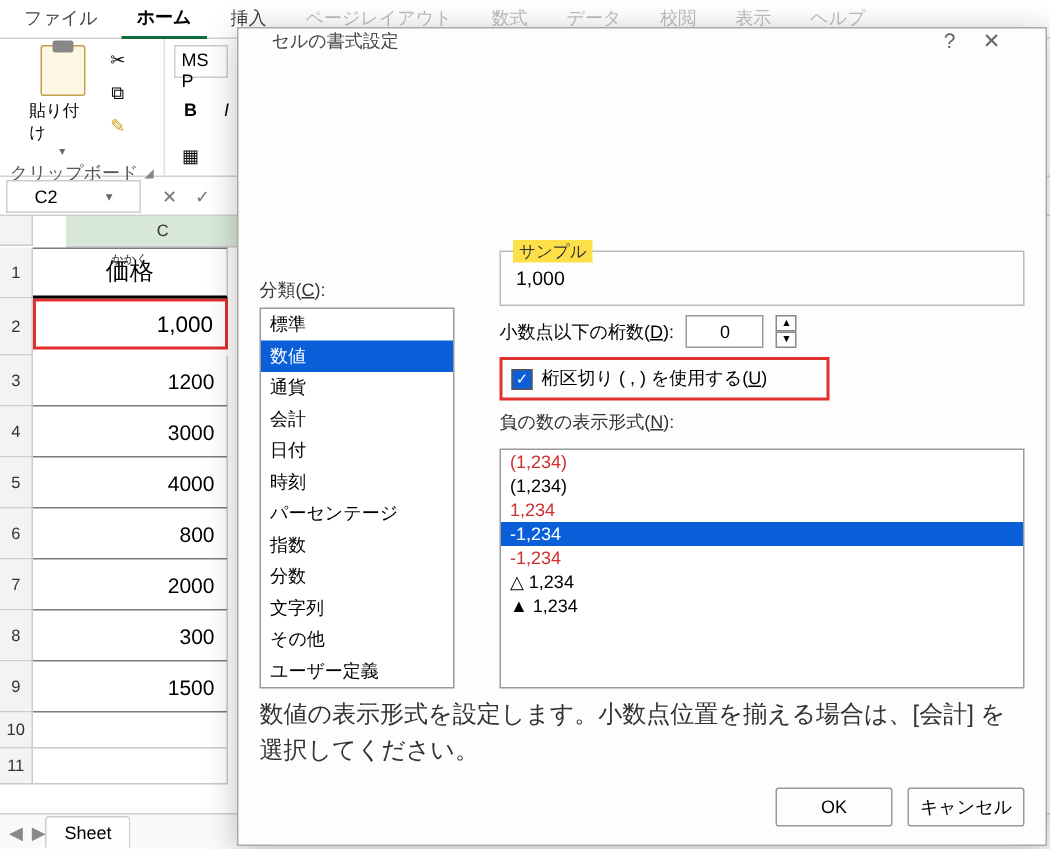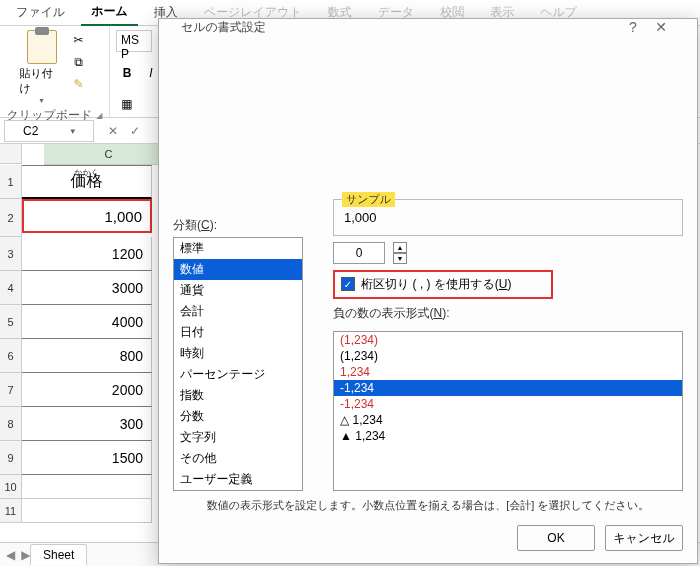--- a/index.html
+++ b/index.html
@@ -75,21 +75,21 @@
   .dec-row { display:flex; align-items:center; gap:8px;}
   .dec-input { width:52px; height:22px; border:1px solid #9a9a9a; text-align:center;}
   .spin { display:flex; flex-direction:column;}
   .spin div { width:14px; height:11px; border:1px solid #888; font-size:7px; display:flex; align-items:center; justify-content:center; cursor:pointer;}
   .chk-row { display:flex; align-items:center; gap:6px; border:2px solid #e03030; padding:4px 6px; width:220px;}
   .chk { width:14px; height:14px; border:1px solid #555; background:#0a5fd8; color:#fff; font-size:10px; display:flex; align-items:center; justify-content:center;}
   .neg-list { flex:1; border:1px solid #9a9a9a; background:#fff; overflow:auto; min-height:160px;}
   .neg-item { padding:1px 6px; cursor:pointer; font-size:12px;}
   .neg-item.red { color:#d03030;}
   .neg-item.sel { background:#0a5fd8; color:#fff;}
-  .desc { padding:6px 14px 0 14px; font-size:11px; color:#333; line-height:1.5;text-align:center;}
+  .desc { padding:6px 14px 0 14px; font-size:16px; color:#333; line-height:1.5;}
   .dlg-btns { display:flex; justify-content:flex-end; gap:10px; padding:12px 14px;}
   .btn { min-width:78px; height:26px; border:1px solid #999; background:#fdfdfd; cursor:pointer; border-radius:2px;}
   .corner { width:22px; height:20px; background:#f3f3f3; border-right:1px solid #ccc; border-bottom:1px solid #ccc; float:left;}
 </style>
 </head>
 <body>
 
 <div class="ribbon-tabs">
   <div class="ribbon-tab">ファイル</div>
   <div class="ribbon-tab active">ホーム</div>
@@ -244,20 +244,21 @@
         <div class="cat-item">その他</div>
         <div class="cat-item">ユーザー定義</div>
       </div>
     </div>
     <div class="right-col">
       <div class="sample-box">
         <span class="legend">サンプル</span>
         <div class="sample-val">1,000</div>
       </div>
       <div class="dec-row">
+        <span><span>小数点以下の桁数(</span><u>D</u><span>):</span></span>
         <input class="dec-input" value="0" style="">
         <div class="spin">
           <div>▲</div>
           <div>▼</div>
         </div>
       </div>
       <div class="chk-row">
         <div class="chk">✓</div>
         <span><span>桁区切り ( , ) を使用する(</span><u>U</u><span>)</span></span>
       </div>

